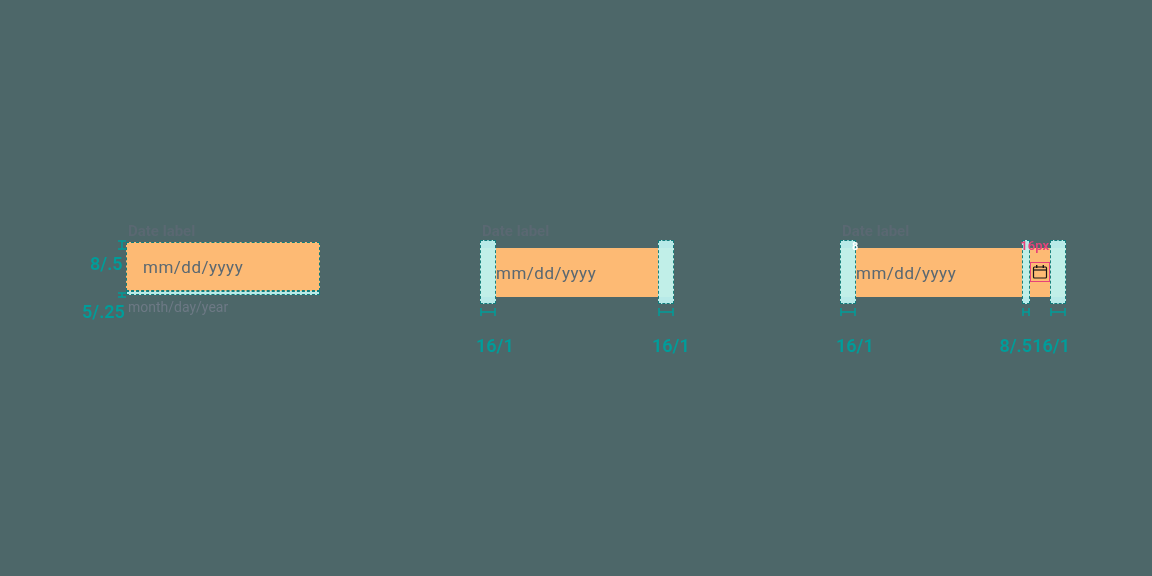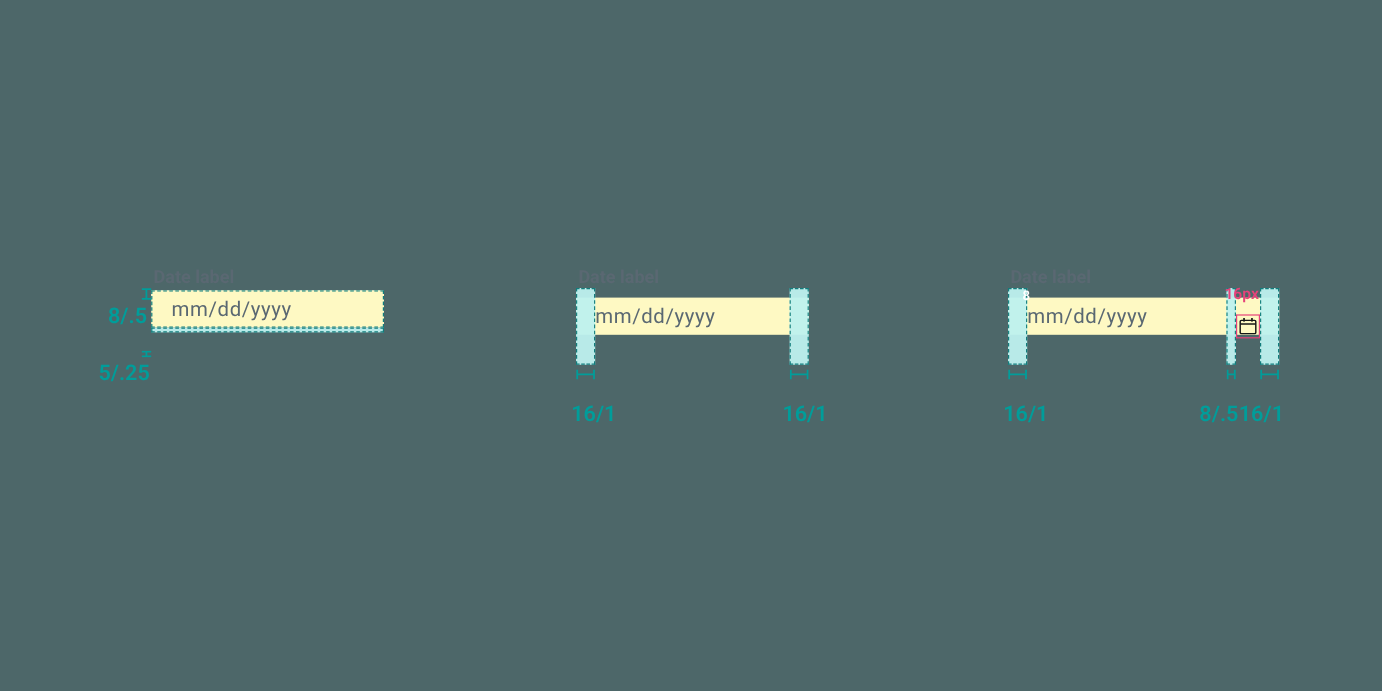--- a/index.html
+++ b/index.html
@@ -14,22 +14,22 @@
     position: absolute;
   }
   .label {
     font-size: 15px;
     color: #5a6872;
     font-weight: 700;
     margin-bottom: 2px;
     padding-left: 2px;
   }
   .input-box {
-    background: #fef9c3;
-    height: 31px;
+    background: #fdba74;
+    height: 49px;
     display: flex;
     align-items: center;
     position: relative;
   }
   .placeholder {
     font-size: 17px;
     color: #5a6872;
     letter-spacing: 0.5px;
   }
   .helper {
@@ -91,20 +91,21 @@
   <div style="position:relative; width:194px;">
 
     <div class="spec-teal dashed-border" style="position:absolute; left:0; top:0; right:0; height:8px;"></div>
 
     <div class="input-box dashed-border" style="width:194px; padding-left:16px; padding-right:16px;">
       <span class="placeholder">mm/dd/yyyy</span>
     </div>
 
     <div class="spec-teal dashed-border" style="position:absolute; left:0; bottom:-4px; right:0; height:4px;"></div>
   </div>
+  <div class="helper" style="margin-top:8px;">month/day/year</div>
 
   <span class="spec-label-teal" style="left:-36px; top:20px;">8/.5</span>
   <svg class="i-bar" style="left:-8px; top:18px;" width="10" height="10">
       <line x1="0" y1="1" x2="8" y2="1"></line>
       <line x1="4" y1="1" x2="4" y2="9"></line>
       <line x1="0" y1="9" x2="8" y2="9"></line>
     </svg>
 
   <span class="spec-label-teal" style="left:-44px; top:68px;">5/.25</span>
   <svg class="i-bar" style="left:-8px; top:70px;" width="10" height="6">

